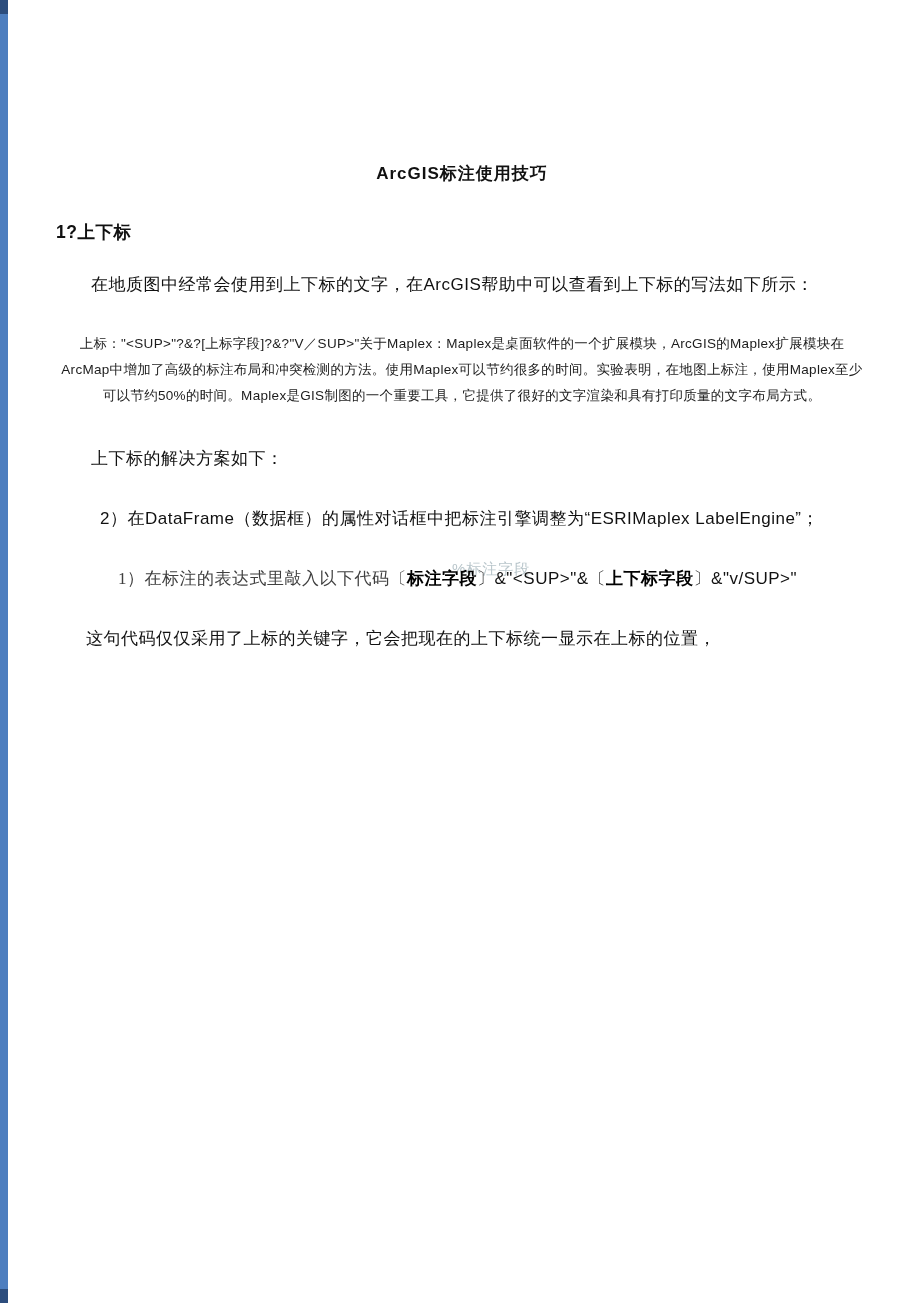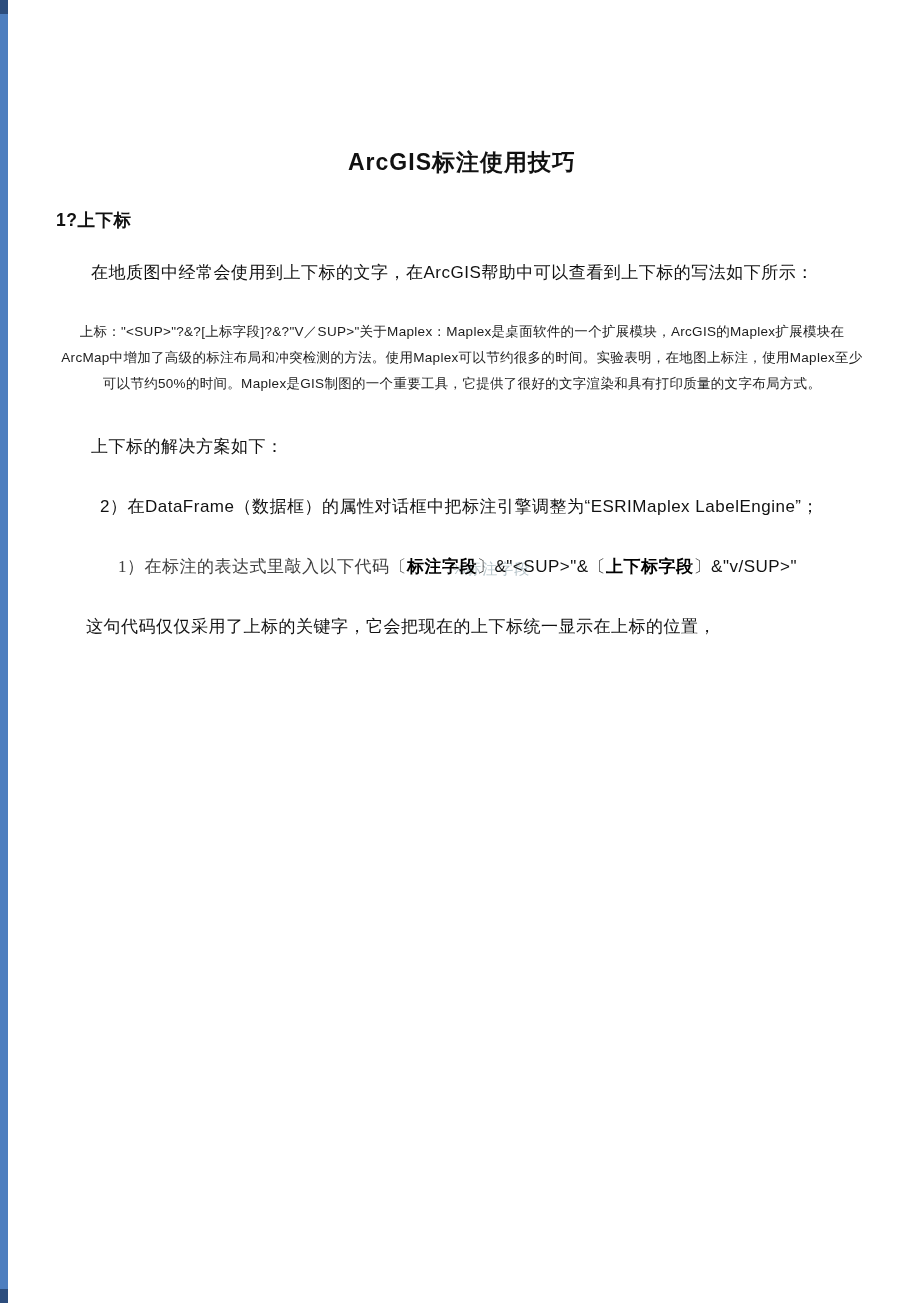--- a/index.html
+++ b/index.html
@@ -25,24 +25,24 @@
     background: #2c4d7d;
   }
   .edge-cap-top { top: 0; }
   .edge-cap-bottom { bottom: 0; }
 
   .content {
     position: relative;
     padding: 0 82px 0 86px;
   }
   .doc-title {
-    margin: 4px;
+    margin: 16px;
     padding-top: 142px;
     text-align: center;
-    font-size: 23px;
+    font-size: 17px;
     font-weight: 700;
     letter-spacing: 1px;
     height: 32px;
     line-height: 32px;
   }
   .body-par {
     margin: 24px 0 0 0;
     font-size: 17px;
     line-height: 52px;
     text-align: justify;

